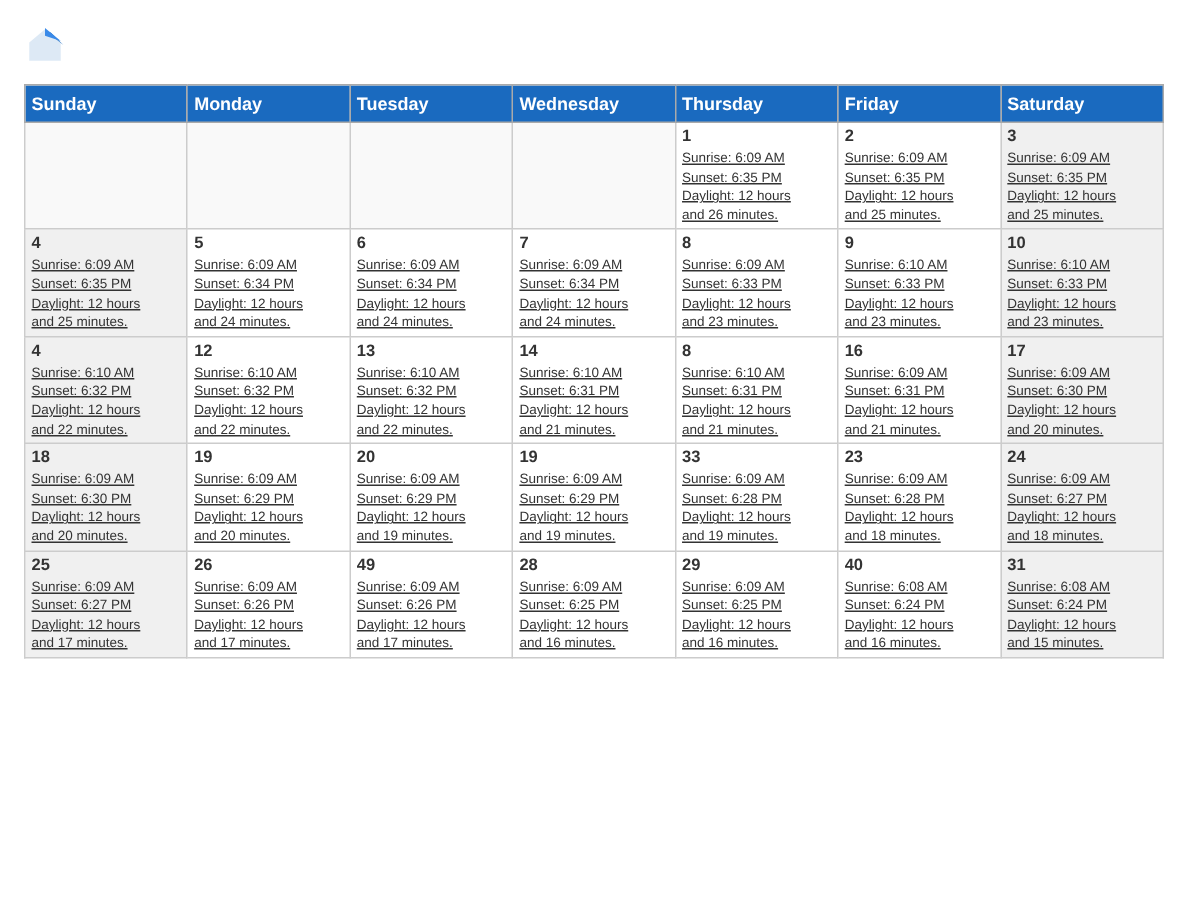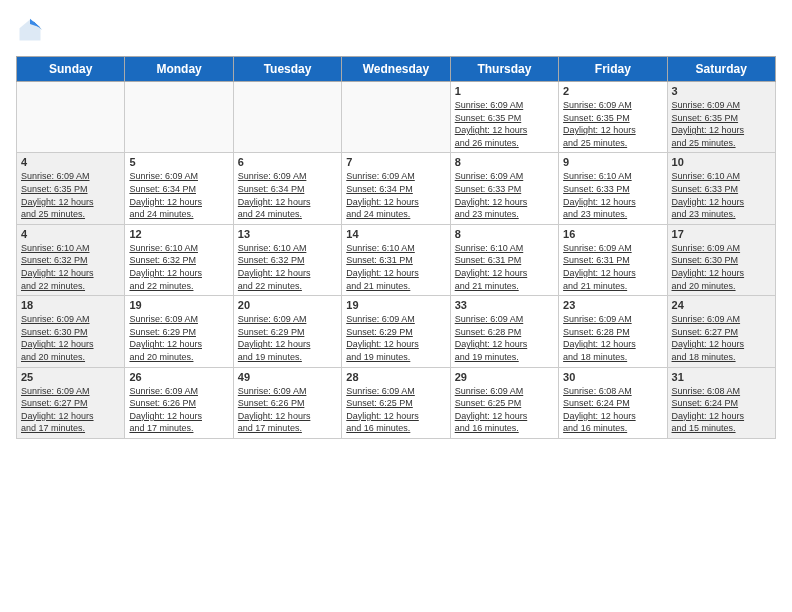--- a/index.html
+++ b/index.html
@@ -36,21 +36,21 @@
     .month-title { font-size: 36px; font-weight: normal; color: #333; }
     .location { font-size: 14px; color: #333; }
 
     .calendar { width: 100%; border-collapse: collapse; }
     .calendar th {
       background: #1a6abf;
       color: #fff;
       font-size: 12px;
       font-weight: bold;
       padding: 5px 4px;
-      text-align: center;
+      text-align: left;
       border: 1px solid #aaa;
     }
     .calendar td {
       vertical-align: top;
       border: 1px solid #ccc;
       padding: 3px 4px;
       font-size: 9.5px;
       color: #333;
       width: calc(100% / 7);
       min-height: 80px;
@@ -218,21 +218,21 @@
         </td>
         <td>
           <span class="day-number">28</span>
           <div class="day-info">Sunrise: 6:09 AM<br>Sunset: 6:25 PM<br>Daylight: 12 hours<br>and 16 minutes.</div>
         </td>
         <td>
           <span class="day-number">29</span>
           <div class="day-info">Sunrise: 6:09 AM<br>Sunset: 6:25 PM<br>Daylight: 12 hours<br>and 16 minutes.</div>
         </td>
         <td>
-          <span class="day-number">30</span>
+          <span class="day-number">40</span>
           <div class="day-info">Sunrise: 6:08 AM<br>Sunset: 6:24 PM<br>Daylight: 12 hours<br>and 16 minutes.</div>
         </td>
         <td class="shaded">
           <span class="day-number">31</span>
           <div class="day-info">Sunrise: 6:08 AM<br>Sunset: 6:24 PM<br>Daylight: 12 hours<br>and 15 minutes.</div>
         </td>
       </tr>
     </tbody>
 </table>
 

